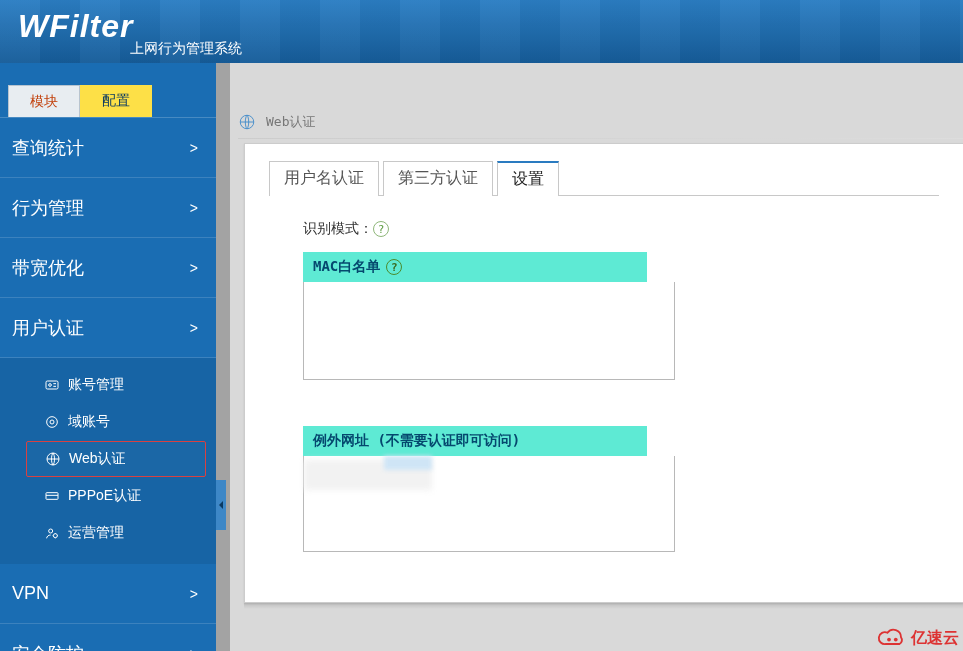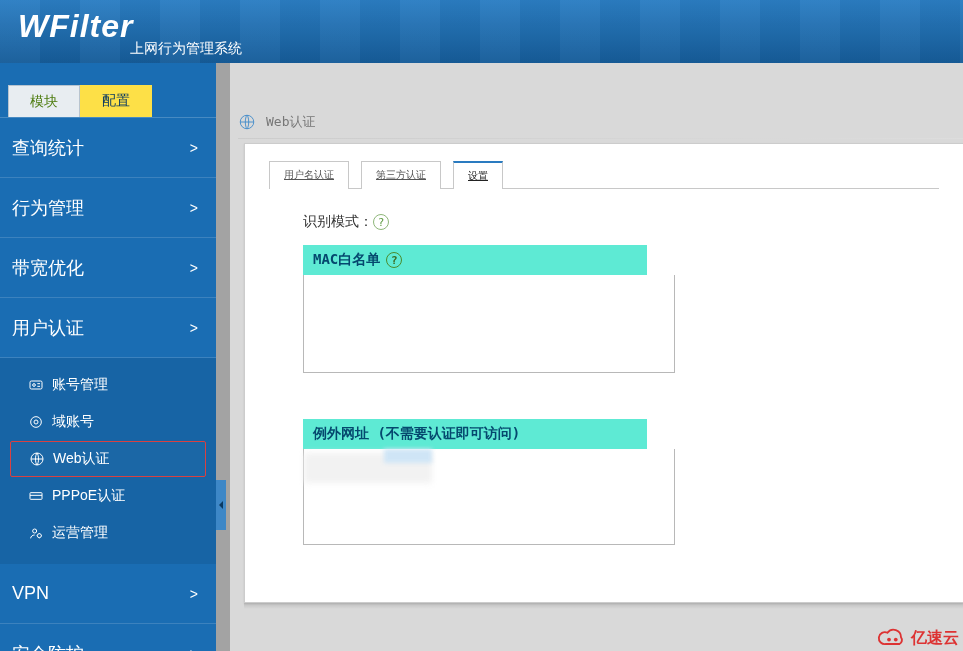--- a/index.html
+++ b/index.html
@@ -7,44 +7,44 @@
     
     .header { height: 63px; background: linear-gradient(180deg, #2b7ec3 0%, #165c99 100%); position: relative; color: #fff; }
     .header::before { content:""; position:absolute; inset:0; background: repeating-linear-gradient(90deg, rgba(255,255,255,0.03) 0 40px, rgba(0,0,0,0.03) 40px 80px); }
     .logo-box { position: absolute; left: 18px; top: 8px; }
     .logo-text { font-size: 32px; font-weight: bold; font-style: italic; letter-spacing: 1px; color: #fff; }
     .logo-sub { font-size: 14px; color: #fff; position: absolute; left: 112px; top: 32px; white-space: nowrap; }
     
     .sidebar { position: absolute; left: 0; top: 63px; width: 216px; bottom: 0; background: #1a6db3; color: #fff; }
     .side-tabs { height: 55px; border-bottom: 1px solid rgba(255,255,255,0.2); display:flex; align-items:flex-end; padding: 0 8px; gap:0; }
     .side-tab { width: 72px; height: 32px; display:flex; align-items:center; justify-content:center; font-size:14px; cursor:pointer; background:#fde047; color:#0c3a63; }
-    .side-tab.active { background: #e8edf1; color:#4d7c0f; border: 1px solid #b8c4cf; border-bottom: none; }
+    .side-tab.active { background: #e8edf1; color:#c2410c; border: 1px solid #b8c4cf; border-bottom: none; }
     
     .menu-item { height: 60px; display:flex; align-items:center; justify-content:space-between; padding: 0 18px 0 12px; font-size: 18px; border-bottom: 1px solid rgba(255,255,255,0.15); cursor:pointer; color:#fff; }
     .menu-item .chev { font-size: 14px; }
-    .menu-sub-wrap { background: rgba(0,0,0,0.08); padding: 8px 0 12px 0; }
+    .menu-sub-wrap { background: rgba(0,0,0,0.08); padding: 8px 0 12px 16px; }
     .menu-sub { height: 36px; display:flex; align-items:center; padding-left: 18px; font-size: 14px; color:#fff; cursor:pointer; gap:8px; margin: 1px 10px; border-radius:2px; }
     .menu-sub.selected { border: 1px solid #d94141; background: rgba(255,255,255,0.02); }
     .sub-icon { width:16px; height:16px; display:inline-flex; align-items:center; justify-content:center; }
     .sub-icon svg { width:16px; height:16px; stroke:#fff; fill:none; stroke-width:1.5; }
     .globe-icon svg { stroke:#fff; }
     
     .collapse-handle { position:absolute; left:216px; top: 480px; width:10px; height:50px; background:#3d87c7; cursor:pointer; display:flex; align-items:center; justify-content:center; }
     .collapse-handle::after { content:""; border-right: 4px solid #0b3a63; border-top:4px solid transparent; border-bottom:4px solid transparent; }
     
     .main { position:absolute; left:230px; top:63px; right:0; bottom:0; background:#d9d9d9; }
     
     .breadcrumb { position:absolute; left: 8px; top: 50px; display:flex; align-items:center; gap:10px; color:#777; font-size:13px; font-family: "SimSun", monospace; }
     .bc-icon { width:18px; height:18px; }
     .bc-icon svg { width:18px; height:18px; stroke:#3f8ac9; fill:none; stroke-width:1.2; }
     
     .panel { position:absolute; left: 14px; top: 80px; right: 0; background:#fff; border:1px solid #ccc; border-right:none; box-shadow: 0 1px 2px rgba(0,0,0,0.1); min-height: 460px; padding: 16px 24px 20px 24px; }
     
     .tabs-row { display:flex; border-bottom:1px solid #c8c8c8; }
-    .tab { padding: 6px 14px; border:1px solid #c8c8c8; border-bottom:none; background:#fff; color:#555; font-size:10px; margin-right: 12px; position:relative; top:1px; cursor:pointer; font-family:"SimSun", monospace;text-decoration:underline; }
+    .tab { padding: 6px 14px; border:1px solid #c8c8c8; border-bottom:none; background:#fff; color:#555; font-size:16px; margin-right: 4px; position:relative; top:1px; cursor:pointer; font-family:"SimSun", monospace; }
     .tab.active { border-top: 2px solid #2a7bc0; color:#222; font-weight: normal; background:#fff; }
     .tab.active::after { content:""; position:absolute; left:0; right:0; bottom:-1px; height:2px; background:#fff; }
     
     .form-area { padding: 24px 0 0 34px; }
     .row1 { display:flex; align-items:center; gap: 0; font-family:"SimSun", monospace; }
     .lbl { font-size:14px; color:#333; }
     .help { width:16px; height:16px; border-radius:50%; border:1px solid #8fb77a; color:#5c9a3f; font-size:11px; display:inline-flex; align-items:center; justify-content:center; cursor:pointer; }
     .radio-box { border:1px solid #d94141; padding: 6px 18px; display:flex; align-items:center; gap: 24px; }
     .radio-opt { display:flex; align-items:center; gap:6px; font-size:14px; font-family:"SimSun", monospace; cursor:pointer; }
     .radio-opt input { accent-color: #1a6db3; cursor:pointer; }

